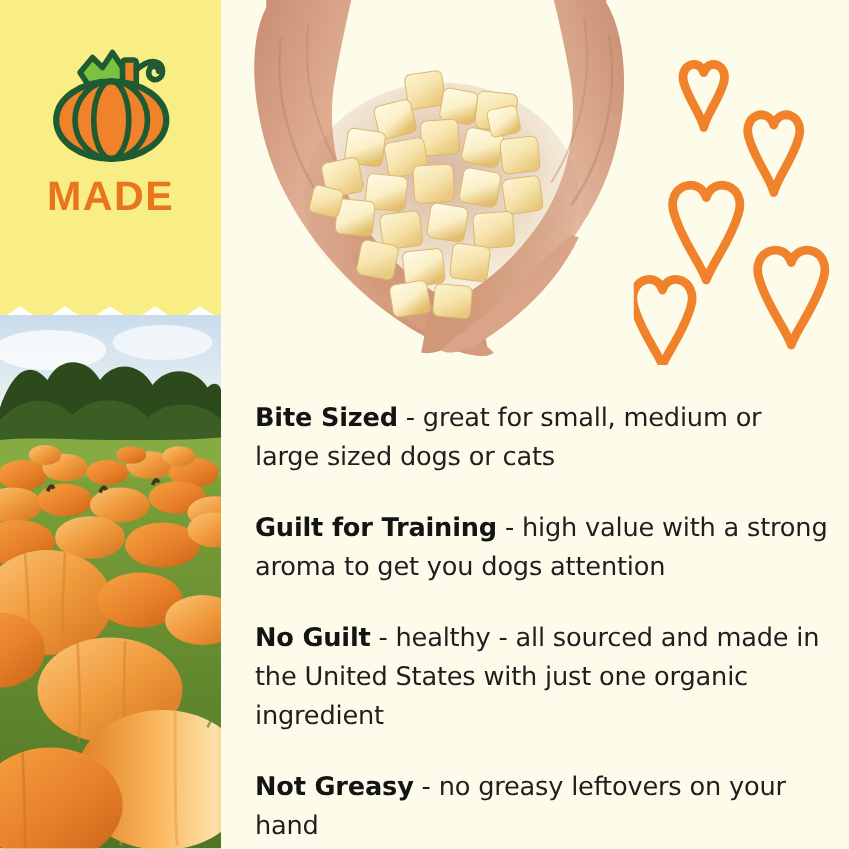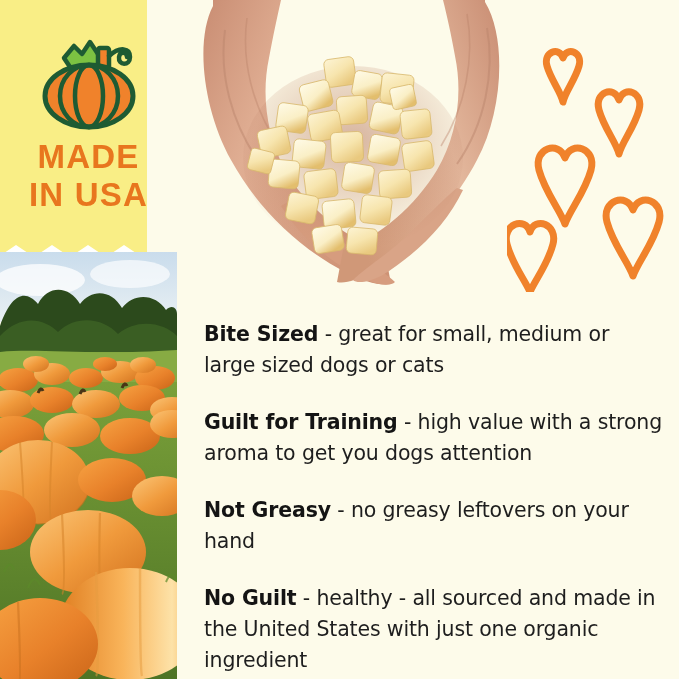--- a/index.html
+++ b/index.html
@@ -26,21 +26,21 @@
     width: 177px;
     height: 679px;
     overflow: hidden;
   }
 
   
   #badge-panel {
     position: absolute;
     left: 0;
     top: 0;
-    width: 147px;
+    width: 177px;
     height: 266px;
     background: #F9EE86;
     overflow: hidden;
   }
   #badge-panel .zigzag {
     position: absolute;
     left: -2px;
     bottom: -1px;
     width: 181px;
     height: 22px;
@@ -151,21 +151,20 @@
 
           <ellipse cx="55" cy="72" rx="44" ry="31" fill="#F0822B" stroke="#1E5B33" stroke-width="5"></ellipse>
 
           <ellipse cx="55" cy="72" rx="14" ry="31" fill="none" stroke="#1E5B33" stroke-width="4.5"></ellipse>
           <ellipse cx="55" cy="72" rx="29" ry="31" fill="none" stroke="#1E5B33" stroke-width="4.5"></ellipse>
         </svg>
       </div>
 
       <div id="badge-text">
         <span class="line">MADE</span>
-        <span class="line">IN USA</span>
       </div>
 
       <svg class="zigzag" viewBox="0 0 181 22" preserveAspectRatio="none">
         <path d="M0 22 L0 12 L18 0 L36 12 L54 0 L72 12 L90 0 L108 12 L126 0 L144 12 L162 0 L181 12 L181 22 Z" fill="#FFFFFF"></path>
       </svg>
     </div>
 
     <div id="patch-photo">
       <svg viewBox="0 0 177 427" width="177" height="427">
         <defs>
@@ -373,20 +372,20 @@
     </div>
 
     <div id="feature-list">
       <p class="feature-item">
         <span class="feature-title">Bite Sized</span><span class="feature-body"> - great for small, medium or large sized dogs or cats</span>
       </p>
       <p class="feature-item">
         <span class="feature-title">Guilt for Training</span><span class="feature-body"> - high value with a strong aroma to get you dogs attention</span>
       </p>
       <p class="feature-item">
+        <span class="feature-title">No Guilt</span><span class="feature-body"> - healthy - all sourced and made in the United States with just one organic ingredient</span>
+      </p>
+      <p class="feature-item">
         <span class="feature-title">Not Greasy</span><span class="feature-body"> - no greasy leftovers on your hand</span>
       </p>
-      <p class="feature-item">
-        <span class="feature-title">No Guilt</span><span class="feature-body"> - healthy - all sourced and made in the United States with just one organic ingredient</span>
-      </p>
     </div>
   </div>
 </div>
 
 </body></html>

